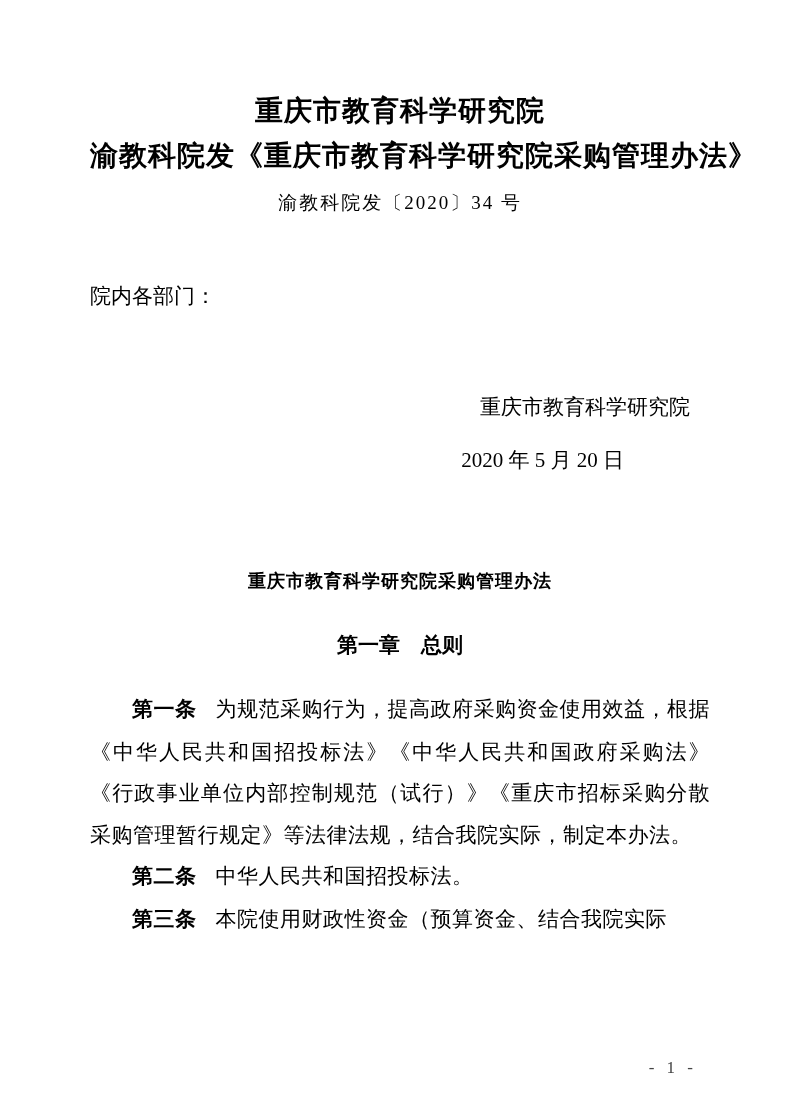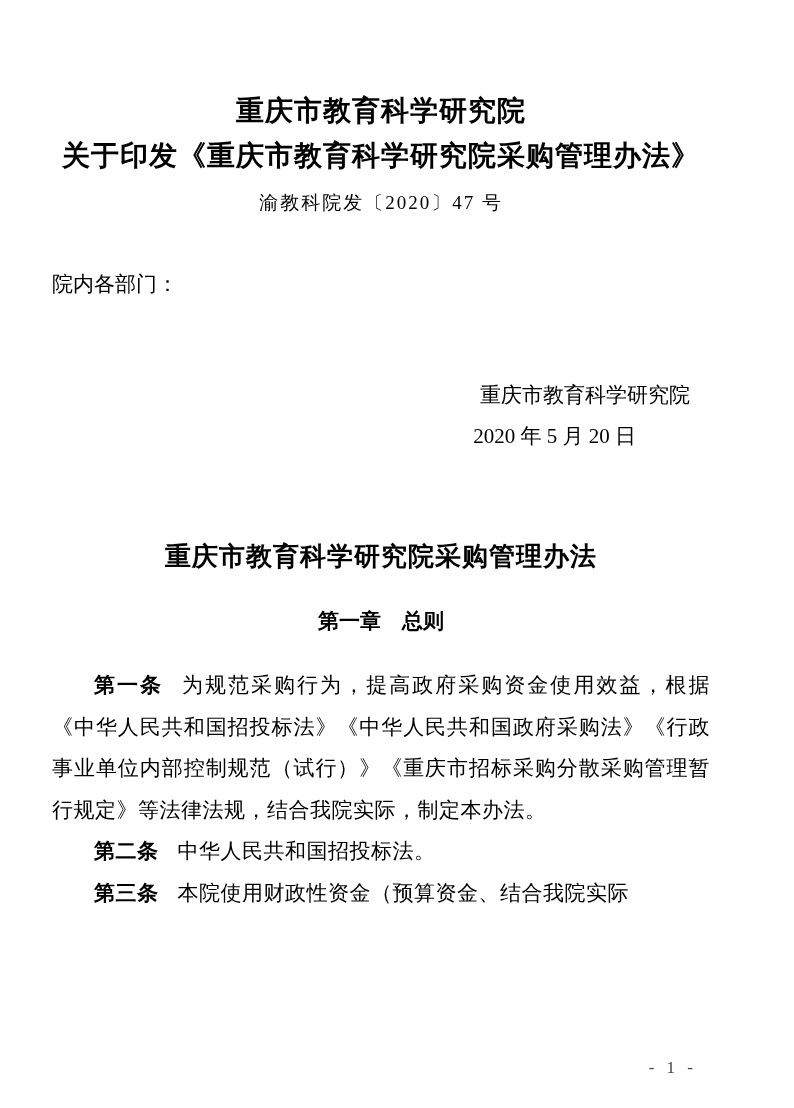--- a/index.html
+++ b/index.html
@@ -10,21 +10,21 @@
   .page {
     position: relative;
     width: 794px;
     height: 1108px;
     background: #ffffff;
     color: #000000;
     font-family: "Liberation Serif", "DejaVu Serif", serif;
     overflow: hidden;
   }
   .content {
-    padding: 88px 84px 0 52px;
+    padding: 88px 84px 0 90px;
   }
   
   .doc-title {
     margin: 0;
     font-size: 28px;
     line-height: 45px;
     font-weight: bold;
     text-align: center;
     letter-spacing: 1px;
   }
@@ -32,21 +32,21 @@
   
   .doc-number {
     margin-top: 12px;
     font-size: 19px;
     text-align: center;
     letter-spacing: 2px;
     font-weight: normal;
   }
   
   .salutation {
-    margin: 48px 0 0 0;
+    margin: 60px 0 0 0;
     font-size: 21px;
     line-height: 41px;
   }
   .para {
     margin: 0;
     font-size: 21px;
     line-height: 41.5px;
     text-align: justify;
     letter-spacing: 0.5px;
   }
@@ -54,45 +54,45 @@
   
   .signature { margin-top: 70px; }
   .sig-name {
     margin: 0;
     font-size: 21px;
     line-height: 41px;
     text-align: right;
     padding-right: 20px;
   }
   .sig-date {
-    margin: 0;
+    margin: 12px;
     font-size: 21px;
     line-height: 41px;
     text-align: right;
     padding-right: 74px;
   }
   
   .measures-title {
     margin: 80px 0 0 0;
-    font-size: 26px;
+    font-size: 18px;
     line-height: 40px;
     font-weight: bold;
     text-align: center;
     letter-spacing: 1px;
   }
   .chapter-title {
     margin: 28px 0 28px 0;
     font-size: 21px;
     line-height: 32px;
     font-weight: bold;
     text-align: center;
     font-family: "Liberation Sans", "DejaVu Sans", sans-serif;
   }
   .article-label {
-    font-family: Liberation Serif, serif;
+    font-family: Liberation Mono, monospace;
     font-weight: bold;
     margin-right: 0.9em;
     margin-top: 18px;
   }
   
   .page-number {
     position: absolute;
     right: 97px;
     bottom: 30px;
     font-size: 17px;
@@ -101,24 +101,24 @@
   }
 </style>
 </head>
 <body>
 
 <div class="page">
   <div class="content">
 
     <h1 class="doc-title">
       <span class="tl">重庆市教育科学研究院</span>
-      <span class="tl">关于印发《重庆市教育科学研究院采购管理办法》</span>
+      <span class="tl">渝教科院发《重庆市教育科学研究院采购管理办法》</span>
     </h1>
 
-    <div class="doc-number">渝教科院发〔2020〕47 号</div>
+    <div class="doc-number">渝教科院发〔2020〕34 号</div>
 
     <p class="salutation">院内各部门：</p>
 
 
     <div class="signature">
       <p class="sig-name">重庆市教育科学研究院</p>
       <p class="sig-date">2020 年 5 月 20 日</p>
     </div>
 
     <h2 class="measures-title">重庆市教育科学研究院采购管理办法</h2>

